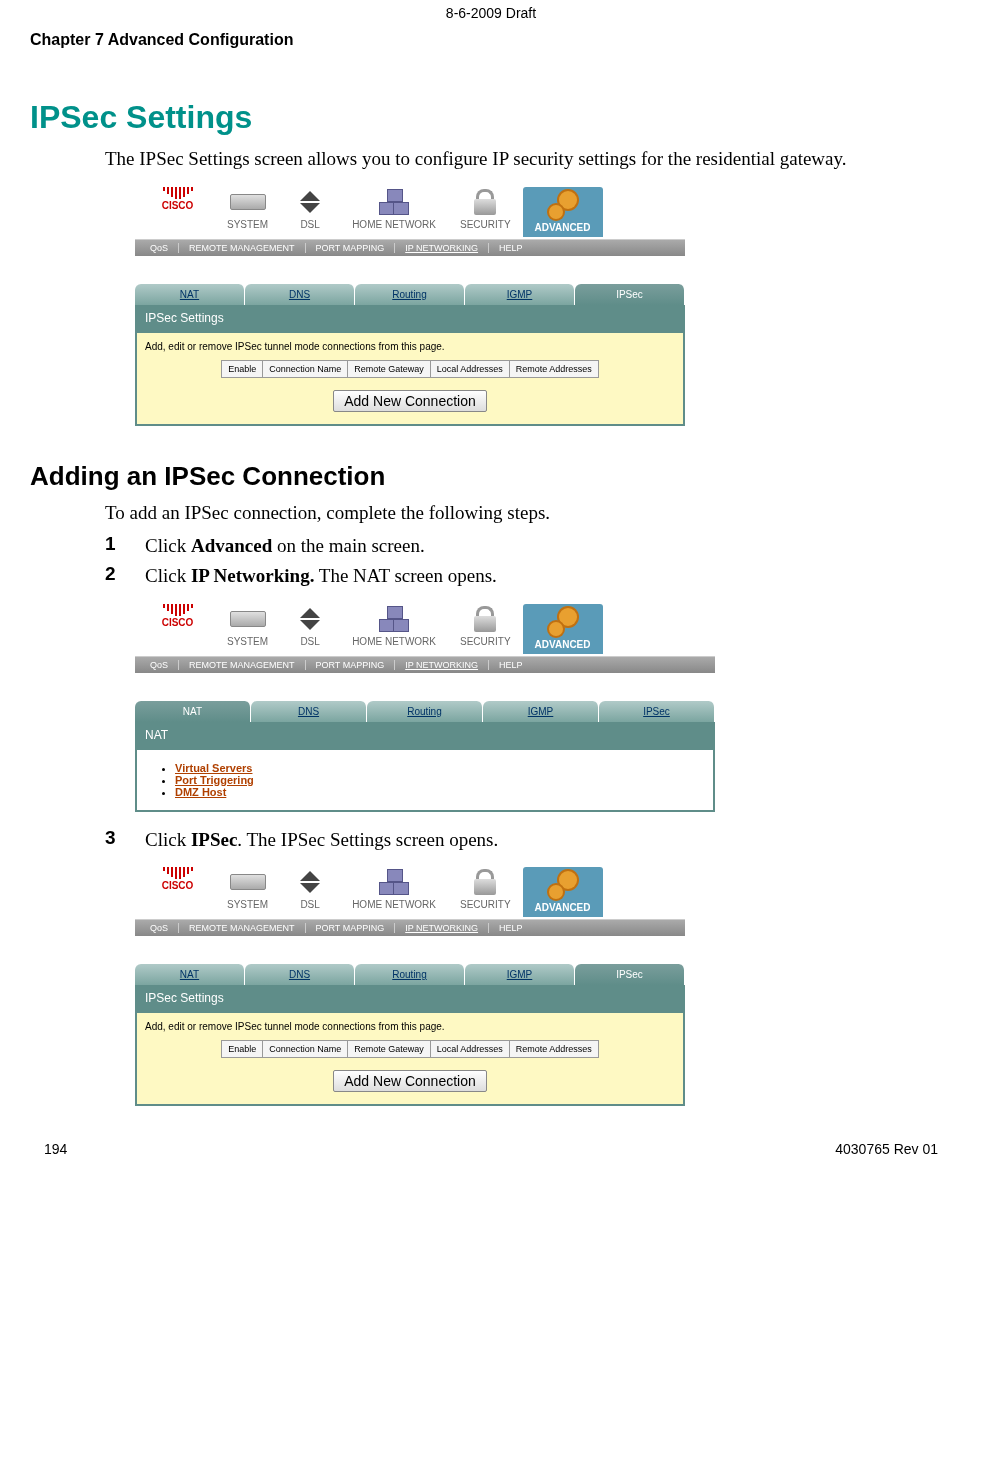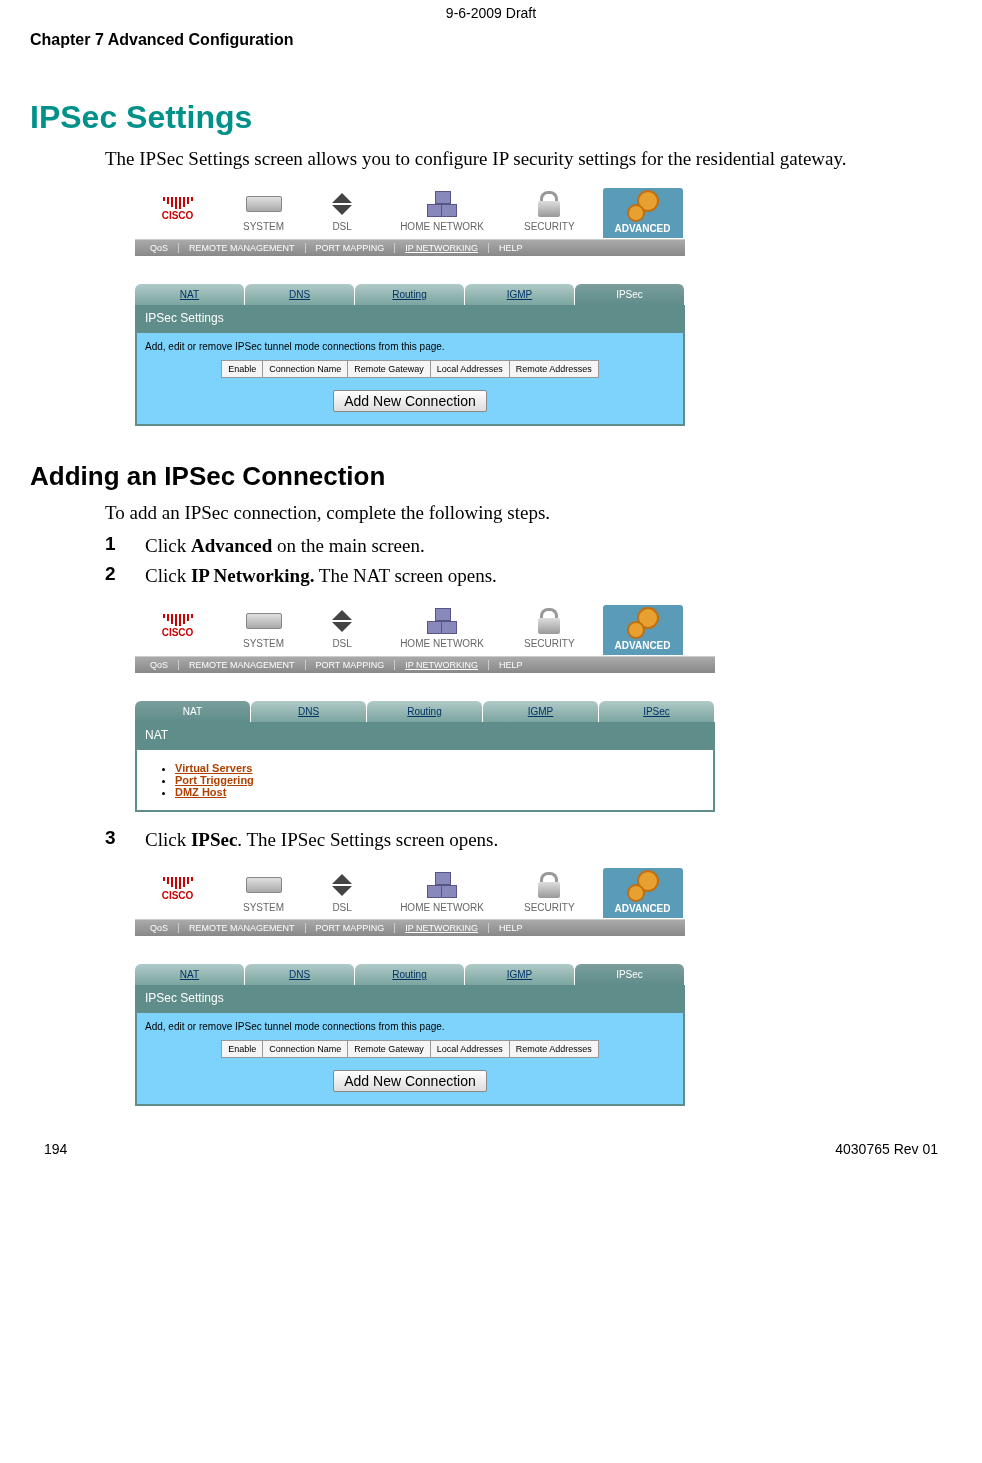--- a/index.html
+++ b/index.html
@@ -73,26 +73,25 @@
     }
 
     
     .screenshot {
       margin: 15px 0 15px 105px;
       border: none;
       font-family: Arial, sans-serif;
     }
     .nav-top {
       display: flex;
-      align-items: center;
+      align-items: flex-start;
       background: #fff;
       border-bottom: 1px solid #ccc;
       height: 52px;
       padding-left: 15px;
-      gap: 16px;
     }
     .logo-block {
       width: 55px;
       text-align: center;
       font-size: 10px;
       font-weight: bold;
       color: #cc0000;
       margin-right: 10px;
       padding-bottom: 8px;
     }
@@ -231,21 +230,21 @@
       text-decoration: none;
     }
     .panel-header {
       background: #5f8d89;
       color: #fff;
       font-size: 12px;
       padding: 6px 10px;
     }
     .panel-body {
       border: 2px solid #5f8d89;
-      background: #7dd3fc;
+      background: #fef9c3;
       padding: 8px;
       font-size: 10px;
     }
     .panel-body-nat {
       border: 2px solid #5f8d89;
       background: #fff;
       padding: 12px 20px;
       font-size: 11px;
     }
     .panel-body-nat ul {
@@ -284,21 +283,21 @@
       font-size: 14px;
       padding: 20px 44px 10px;
     }
     .s1 { width: 550px; }
     .s2 { width: 580px; }
   </style>
 </head>
 <body>
 
 <div class="page">
-  <div class="draft-header">9-6-2009 Draft</div>
+  <div class="draft-header">8-6-2009 Draft</div>
   <div class="chapter-header">Chapter 7    Advanced Configuration</div>
 
   <h1 class="section-title">IPSec Settings</h1>
 
   <div class="body-text">
     <p>The IPSec Settings screen allows you to configure IP security settings for the residential gateway.</p>
   </div>
 
   <div class="screenshot s1">
     <div class="nav-top">

